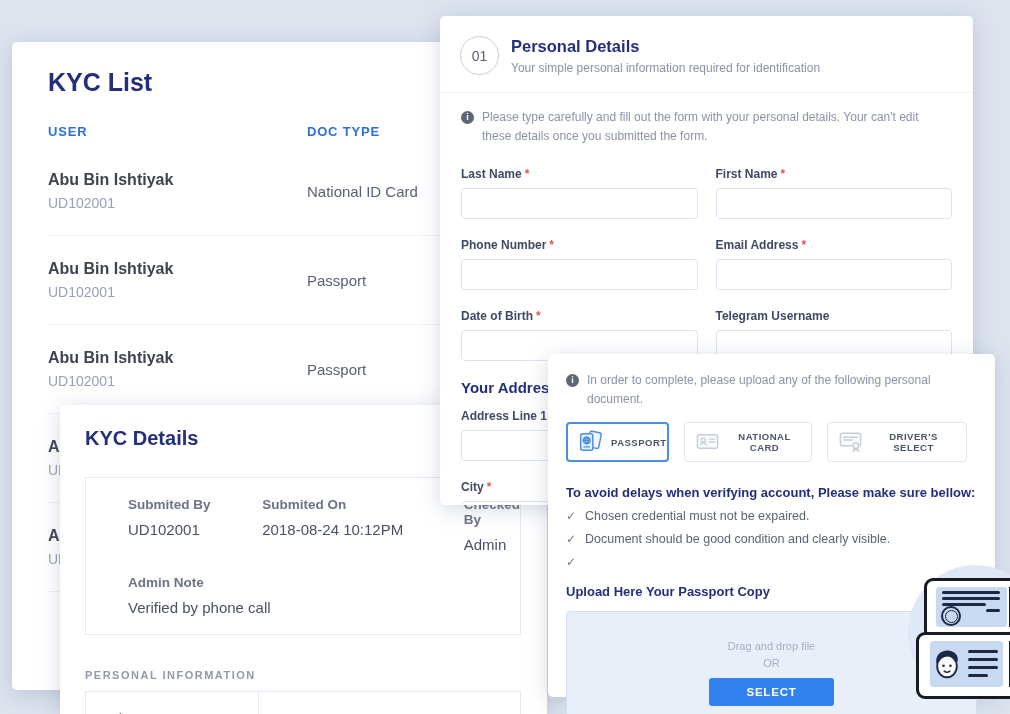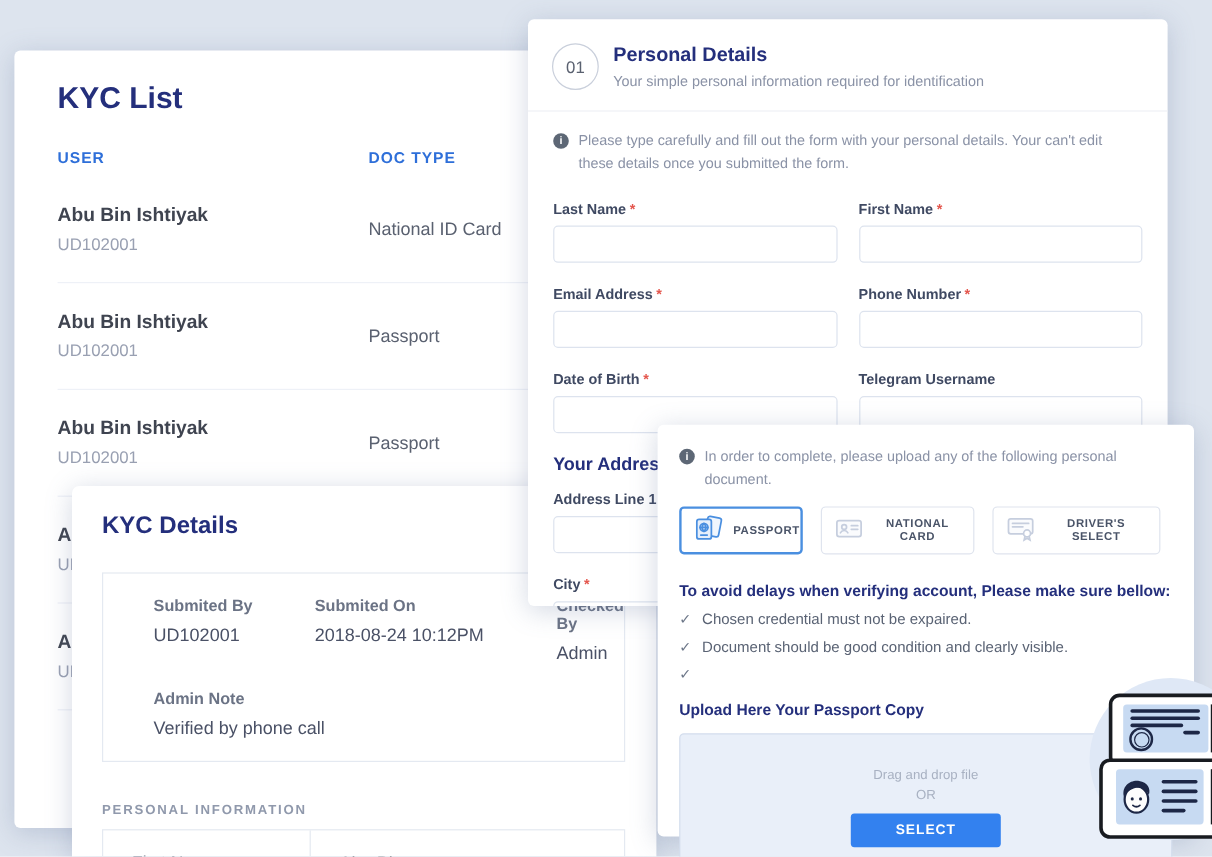--- a/index.html
+++ b/index.html
@@ -185,25 +185,25 @@
     <div class="pd-form">
       <div class="field">
         <div class="f-label"><span>Last Name</span><span class="req">*</span></div>
         <input class="txt" style="">
       </div>
       <div class="field">
         <div class="f-label"><span>First Name</span><span class="req">*</span></div>
         <input class="txt" style="">
       </div>
       <div class="field">
+        <div class="f-label"><span>Phone Number</span><span class="req">*</span></div>
+        <input class="txt" style="">
+      </div>
+      <div class="field">
         <div class="f-label"><span>Email Address</span><span class="req">*</span></div>
-        <input class="txt" style="">
-      </div>
-      <div class="field">
-        <div class="f-label"><span>Phone Number</span><span class="req">*</span></div>
         <input class="txt" style="">
       </div>
       <div class="field">
         <div class="f-label"><span>Date of Birth</span><span class="req">*</span></div>
         <input class="txt" style="">
       </div>
       <div class="field">
         <div class="f-label"><span>Telegram Username</span><span class="req"></span></div>
         <input class="txt" style="">
       </div>

